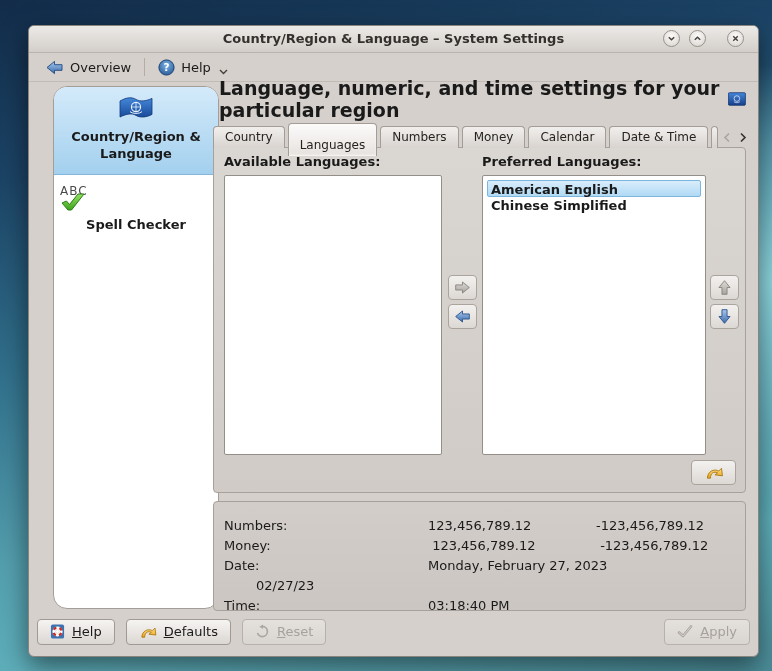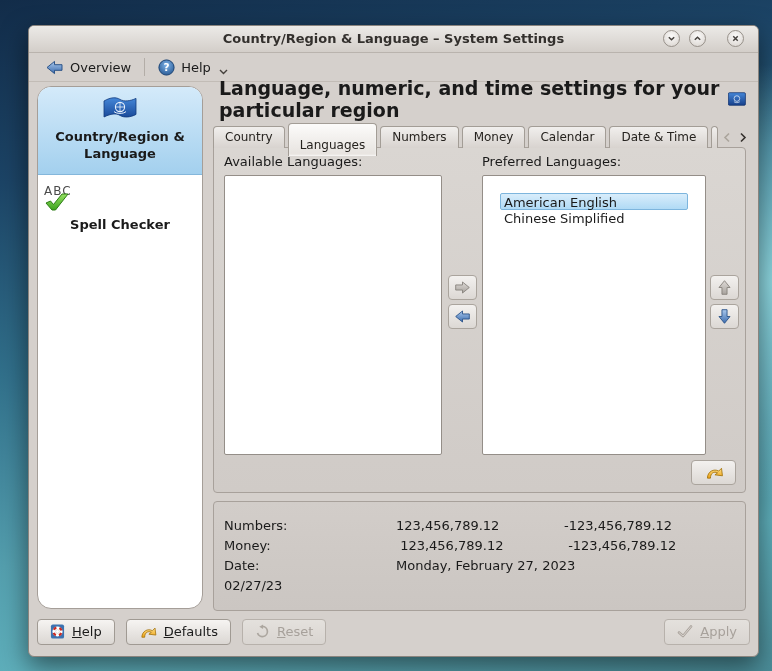--- a/index.html
+++ b/index.html
@@ -27,21 +27,21 @@
     background:radial-gradient(circle at 50% 35%,#fcfbfa,#d7d2cd);
     border:1px solid #97918a;box-sizing:border-box;
     display:flex;align-items:center;justify-content:center;}
   .wb-min{right:78px}.wb-max{right:52px}.wb-close{right:14px}
   
   .toolbar{display:flex;align-items:center;height:28px;padding-left:7px;border-bottom:1px solid #c2bcb6;}
   .tool-btn{display:flex;align-items:center;gap:6px;padding:2px 9px;border-radius:3px;}
   .tool-sep{width:1px;height:18px;background:#b3ada7;margin:0 4px;}
   .help-chevron{align-self:flex-end;margin:0 0 1px 2px;}
   
-  .sidebar{position:absolute;left:8px;top:60px;width:166px;height:523px;background:#ffffff;
+  .sidebar{position:absolute;left:24px;top:60px;width:166px;height:523px;background:#ffffff;
     border:1px solid #a59e98;border-radius:14px;overflow:hidden;box-sizing:border-box;}
   .side-item{ text-align:center;cursor:default;}
   .side-item.selected{background:linear-gradient(#d4eafa,#a3d0ee);border-bottom:1px solid #84b7db;
     padding:9px 6px 11px 6px;}
   .side-item.normal{padding:10px 6px;}
   .side-label{font-weight:bold;font-size:13px;line-height:1.3;margin-top:5px;}
   .abc-stack{display:flex;flex-direction:column;align-items:flex-start;line-height:1;}
   .abc-text{font-size:12px;color:#4a4a4a;letter-spacing:1px;}
   .abc-stack svg{margin-top:-5px;}
   
@@ -53,45 +53,45 @@
   .tabbar{position:absolute;left:0;top:38px;right:0;height:26px;display:flex;align-items:flex-end;z-index:2;}
   .tab{padding:3px 11px 4px 11px;font-size:12px;color:#26231f;
     background:linear-gradient(#f1efed,#d8d3cf);
     border:1px solid #a39d96;border-bottom:none;border-radius:4px 4px 0 0;margin-right:3px;white-space:nowrap;}
   .tab.active{background:linear-gradient(#fcfbfa,#e6e2de);padding-top:14px;position:relative;top:8px;
     box-shadow:0 -1px 2px rgba(255,255,255,.8) inset;}
   .tab.clipped{width:7px;padding-left:5px;padding-right:0;overflow:hidden;}
   .tabscroll{margin-left:2px;display:flex;align-items:center;gap:8px;padding-bottom:5px;}
   
   .tabpanel{position:absolute;left:0;top:63px;width:533px;height:346px;box-sizing:border-box;
-    background:linear-gradient(#dad6d2,#d0cbc7);border:1px solid #a8a19b;border-radius:0 4px 4px 4px;z-index:1;}
+    background:linear-gradient(#dad6d2,#d0cbc7);border:1px solid #a8a19b;border-radius:0 4px 4px 4px;z-index:1;font-weight:bold;}
   .panel-label{position:absolute;top:6px;font-size:13px;}
   .lbl-available{left:10px;}
   .lbl-preferred{left:268px;}
   .listbox{position:absolute;top:27px;height:280px;background:#fff;border:1px solid #948e88;
-    border-radius:2px;box-sizing:border-box;overflow:hidden;padding:17px;}
+    border-radius:2px;box-sizing:border-box;overflow:hidden;padding:4px;}
   .list-available{left:10px;width:218px;}
   .list-preferred{left:268px;width:224px;}
   .list-item{height:17px;line-height:17px;padding:0 4px;font-size:13px;box-sizing:border-box;}
   .list-item.selected{background:linear-gradient(#d9edfb,#b0daf5);border:1px solid #7db5dd;border-radius:2px;
     padding:0 3px;}
   .mini-btn{position:absolute;width:29px;height:25px;border-radius:4px;box-sizing:border-box;
     background:linear-gradient(#f3f1ef,#dcd8d4);border:1px solid #aaa49d;
     display:flex;align-items:center;justify-content:center;}
   .btn-move-right{left:234px;top:127px;}
   .btn-move-left{left:234px;top:156px;}
   .btn-move-up{left:496px;top:127px;}
   .btn-move-down{left:496px;top:156px;}
   .btn-undo-lang{left:477px;top:312px;width:45px;height:25px;}
   
   .infopanel{position:absolute;left:0;top:417px;width:533px;height:110px;box-sizing:border-box;
     background:linear-gradient(#d2cdc9,#cbc6c2);border:1px solid #a8a19b;border-radius:4px;
     padding:14px 10px;}
   .info-row{display:grid;grid-template-columns:172px 168px auto;line-height:20px;font-size:13px;}
-  .info-val{white-space:pre;}
+  .info-val{white-space:pre;margin-left:32px;}
   
   .footer{position:absolute;left:8px;right:8px;bottom:11px;height:27px;display:flex;gap:11px;align-items:center;}
   .btn{display:flex;align-items:center;gap:7px;height:26px;padding:0 12px;box-sizing:border-box;
     font-size:13px;color:#1a1a1a;background:linear-gradient(#f6f4f2,#dbd7d3);
     border:1px solid #a09a93;border-radius:4px;}
   .btn.disabled{color:#a7a19b;background:linear-gradient(#e4e1dd,#d9d5d1);border-color:#b7b1ab;}
   .btn-apply{margin-left:auto;}
   u{text-decoration:underline;}
 </style>
 </head>
@@ -302,20 +302,25 @@
         </div>
         <div class="info-row">
           <span class="info-lbl">Date:</span>
           <span class="info-val">Monday, February 27, 2023</span>
           <span class="info-val"></span>
         </div>
         <div class="info-row">
           <span class="info-val">02/27/23</span>
           <span class="info-val"></span>
         </div>
+        <div class="info-row">
+          <span class="info-lbl">Time:</span>
+          <span class="info-val">03:18:40 PM</span>
+          <span class="info-val"></span>
+        </div>
       </div>
     </div>
 
     <div class="footer">
       <div class="btn">
         <svg width="15" height="15" viewBox="0 0 16 16">
           <rect x="1" y="0.5" width="14" height="15" rx="2" fill="#3c72b0"></rect>
           <circle cx="8" cy="8" r="5.4" fill="#ffffff"></circle>
           <circle cx="8" cy="8" r="4.3" fill="none" stroke="#cc2b22" stroke-width="2.4" stroke-dasharray="3.4 3.35" transform="rotate(22 8 8)"></circle>
           <circle cx="8" cy="8" r="2" fill="#ffffff" stroke="#c9c4bf" stroke-width="0.6"></circle>

